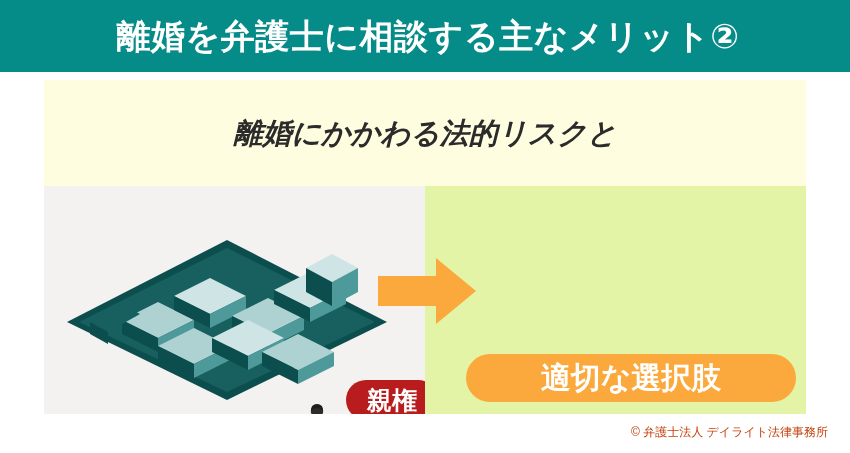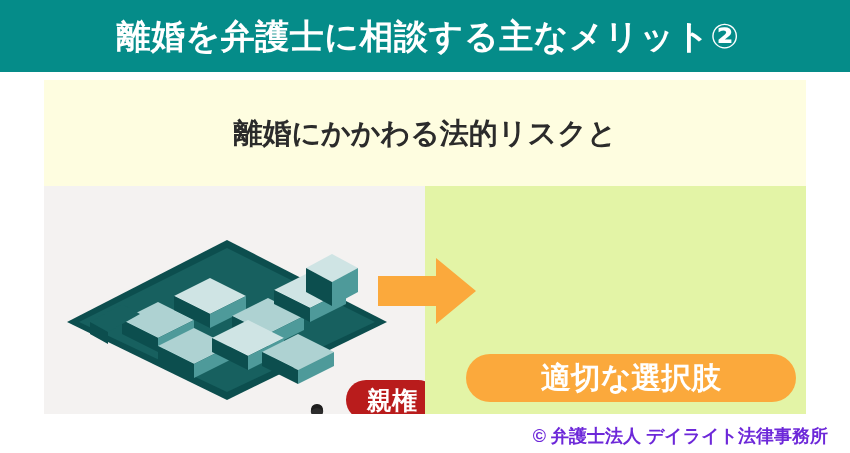--- a/index.html
+++ b/index.html
@@ -46,20 +46,21 @@
     position: absolute;
     left: 44px;
     top: 80px;
     width: 762px;
     height: 106px;
     background: #FEFDE0;
     display: flex;
     flex-direction: column;
     align-items: center;
     justify-content: center;
+    font-style: italic;
   }
   .subtitle-line {
     color: #2B2B2B;
     font-size: 29px;
     font-weight: bold;
     line-height: 1.33;
     white-space: nowrap;
   }
 
   
@@ -148,23 +149,23 @@
     font-weight: bold;
     white-space: nowrap;
     z-index: 6;
   }
 
   
   .footer-credit {
     position: absolute;
     right: 22px;
     top: 424px;
-    color: #6d28d9;
-    font-size: 18px;
-    font-weight: bold;
+    color: #c2410c;
+    font-size: 12px;
+    font-weight: normal;
     white-space: nowrap;
   }
 </style>
 </head>
 <body>
 
 <div id="stage">
 
   <div class="header-banner">
     <div class="header-title">離婚を弁護士に相談する主なメリット②</div>

